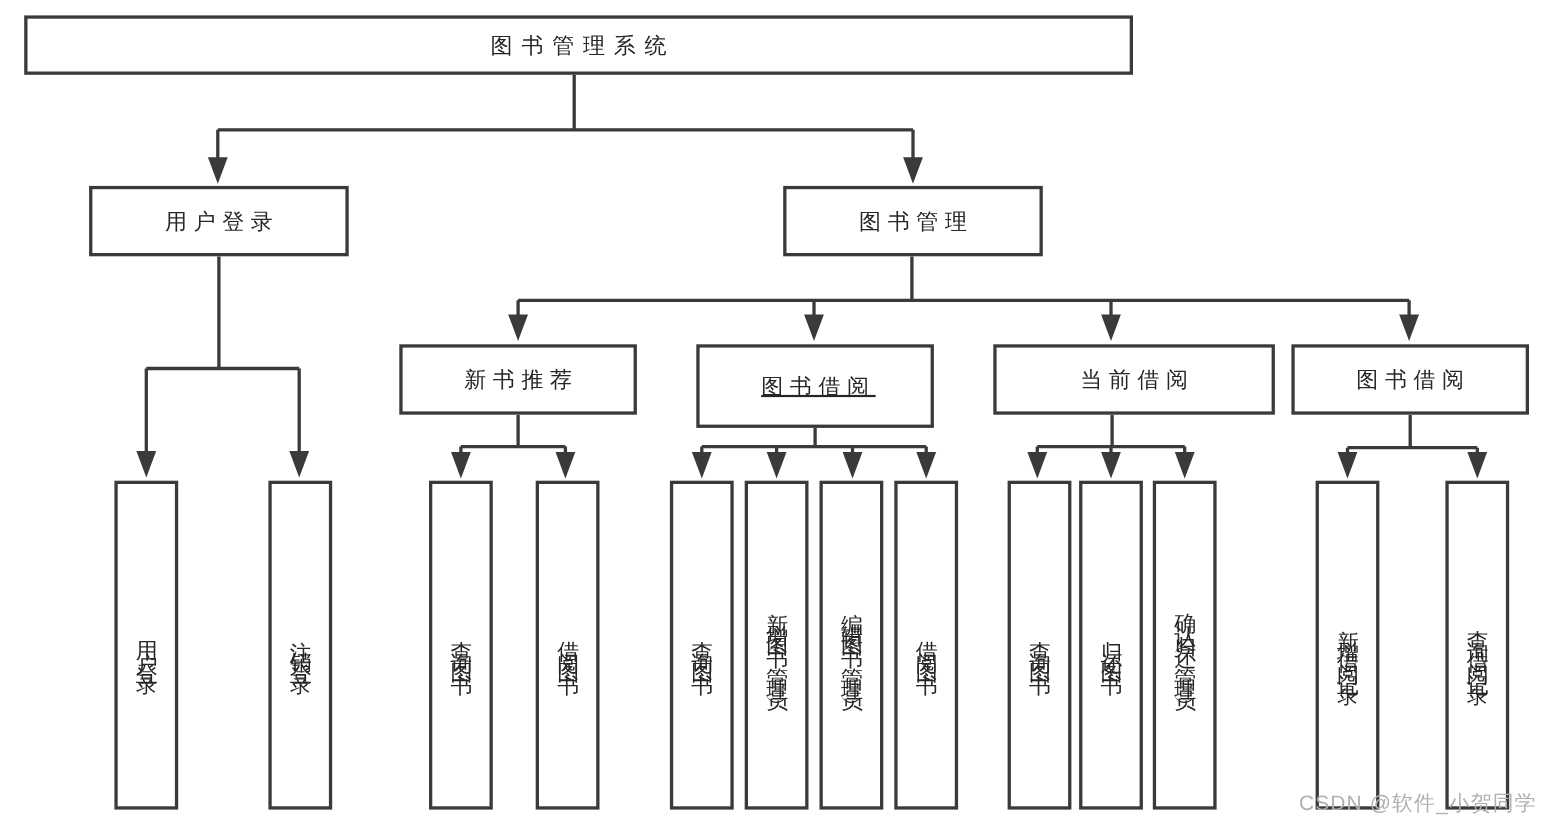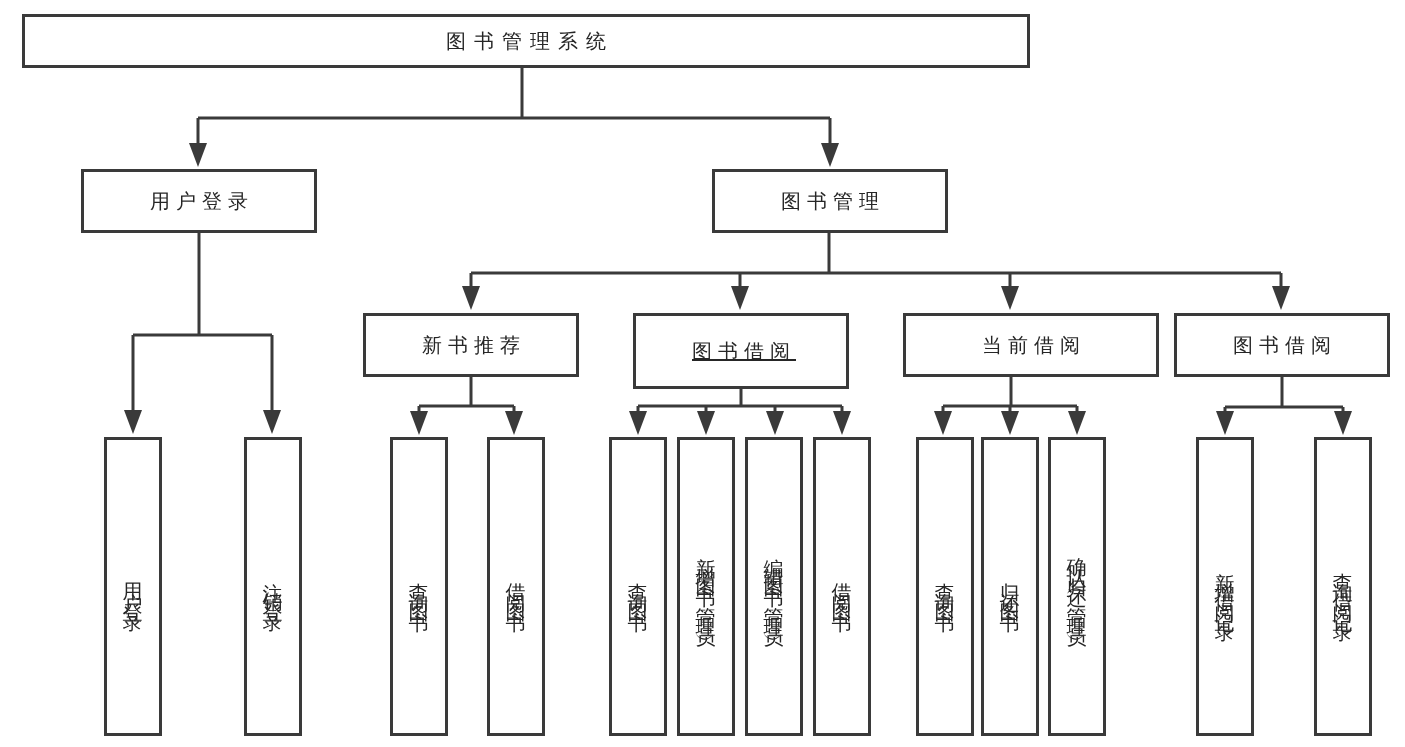--- a/index.html
+++ b/index.html
@@ -146,14 +146,15 @@
   <div class="vbox" style="left:745px;">编辑图书（管理员）</div>
   <div class="vbox" style="left:813px;">借阅图书</div>
 
   <div class="vbox" style="left:916px;">查询图书</div>
   <div class="vbox" style="left:981px;">归还图书</div>
   <div class="vbox" style="left:1048px;">确认归还（管理员）</div>
 
   <div class="vbox" style="left:1196px;">新增借阅记录</div>
   <div class="vbox" style="left:1314px;">查询借阅记录</div>
 
+  <div class="watermark">CSDN @软件_小贺同学</div>
 
 </div>
 
 </body></html>

